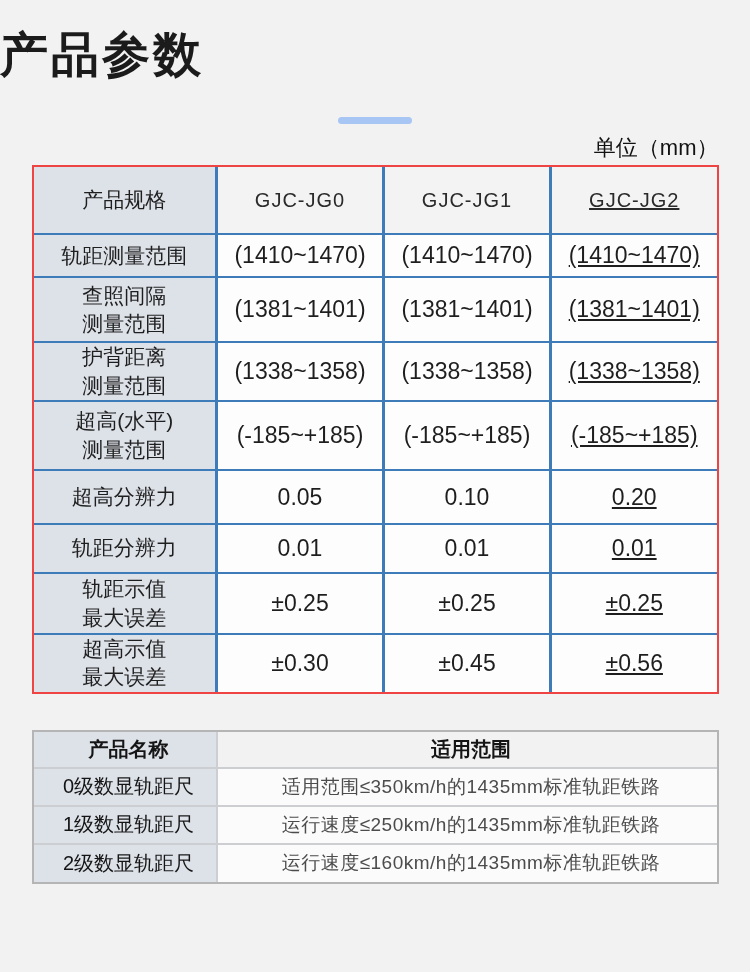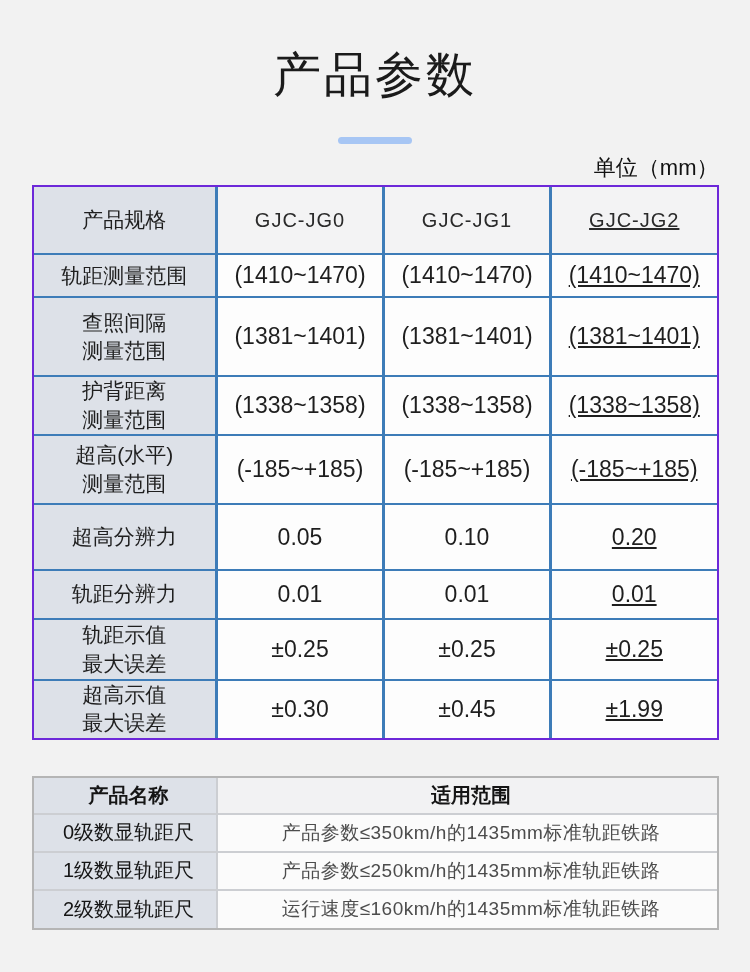--- a/index.html
+++ b/index.html
@@ -7,24 +7,23 @@
   body {
     background:#f2f2f2;
     font-family:"Liberation Sans","DejaVu Sans",sans-serif;
     color:#1c1c1c;
     overflow:hidden;
   }
   .page { width:750px; height:972px; }
 
   
   .title {
-    padding-top:44px;
-    text-align:center;
+    padding-top:24px;
     font-size:48px;
-    font-weight:400;
+    font-weight:700;
     letter-spacing:3px;
     color:#1b1b1b;
     line-height:1.3;
   }
   .accent-bar {
     width:74px; height:7px;
     background:#a7c6f4;
     border-radius:4px;
     margin:31px auto 0;
   }
@@ -34,21 +33,21 @@
     text-align:right;
     font-size:22px;
     color:#121212;
     line-height:28px;
   }
 
   
   .table-wrap {
     width:687px;
     margin:0 auto;
-    border:2px solid #6d28d9;
+    border:2px solid #ef4444;
     background:#fdfdfd;
   }
   table { width:100%; border-collapse:collapse; table-layout:fixed; }
 
   .spec-table td { border:2px solid #3d7cb8; text-align:center; vertical-align:middle; }
   .spec-table td + td { border-left-width:3px; }
   .spec-table tr:first-child td { border-top:none; }
   .spec-table tr:last-child td { border-bottom:none; }
   .spec-table td:first-child { border-left:none; }
   .spec-table td:last-child { border-right:none;text-decoration:underline; }
@@ -127,42 +126,42 @@
         <td class="head-model">GJC-JG0</td>
         <td class="head-model">GJC-JG1</td>
         <td class="head-model">GJC-JG2</td>
       </tr>
       <tr style="height:43px">
         <td class="label-cell">轨距测量范围</td>
         <td class="value-cell">(1410~1470)</td>
         <td class="value-cell">(1410~1470)</td>
         <td class="value-cell">(1410~1470)</td>
       </tr>
-      <tr style="height:79px">
+      <tr style="height:65px">
         <td class="label-cell">查照间隔
 测量范围</td>
         <td class="value-cell">(1381~1401)</td>
         <td class="value-cell">(1381~1401)</td>
         <td class="value-cell">(1381~1401)</td>
       </tr>
       <tr style="height:48px">
         <td class="label-cell">护背距离
 测量范围</td>
         <td class="value-cell">(1338~1358)</td>
         <td class="value-cell">(1338~1358)</td>
         <td class="value-cell">(1338~1358)</td>
       </tr>
       <tr style="height:69px">
         <td class="label-cell">超高(水平)
 测量范围</td>
         <td class="value-cell">(-185~+185)</td>
         <td class="value-cell">(-185~+185)</td>
         <td class="value-cell">(-185~+185)</td>
       </tr>
-      <tr style="height:66px">
+      <tr style="height:54px">
         <td class="label-cell">超高分辨力</td>
         <td class="value-cell">0.05</td>
         <td class="value-cell">0.10</td>
         <td class="value-cell">0.20</td>
       </tr>
       <tr style="height:49px">
         <td class="label-cell">轨距分辨力</td>
         <td class="value-cell">0.01</td>
         <td class="value-cell">0.01</td>
         <td class="value-cell">0.01</td>
@@ -172,44 +171,44 @@
 最大误差</td>
         <td class="value-cell">±0.25</td>
         <td class="value-cell">±0.25</td>
         <td class="value-cell">±0.25</td>
       </tr>
       <tr style="height:57px">
         <td class="label-cell">超高示值
 最大误差</td>
         <td class="value-cell">±0.30</td>
         <td class="value-cell">±0.45</td>
-        <td class="value-cell">±1.99</td>
+        <td class="value-cell">±0.56</td>
       </tr>
     </tbody>
       </table>
   </div>
 
   <div class="table-wrap app-wrap">
     <table class="app-table">
       <colgroup>
           <col style="width:183px">
           <col style="width:500px">
         </colgroup>
       <tbody>
           <tr style="height:36px">
         <td class="name-cell head-name">产品名称</td>
         <td class="head-range">适用范围</td>
       </tr>
       <tr style="height:38px">
         <td class="name-cell">0级数显轨距尺</td>
-        <td class="range-cell">产品参数≤350km/h的1435mm标准轨距铁路</td>
+        <td class="range-cell">适用范围≤350km/h的1435mm标准轨距铁路</td>
       </tr>
       <tr style="height:38px">
         <td class="name-cell">1级数显轨距尺</td>
-        <td class="range-cell">产品参数≤250km/h的1435mm标准轨距铁路</td>
+        <td class="range-cell">运行速度≤250km/h的1435mm标准轨距铁路</td>
       </tr>
       <tr style="height:38px">
         <td class="name-cell">2级数显轨距尺</td>
         <td class="range-cell">运行速度≤160km/h的1435mm标准轨距铁路</td>
       </tr>
     </tbody>
       </table>
   </div>
 
 </div>

